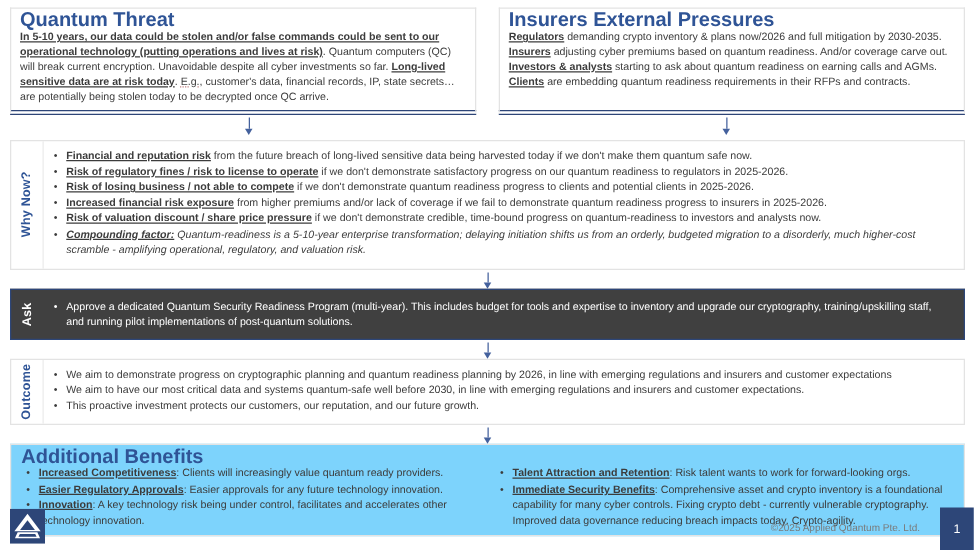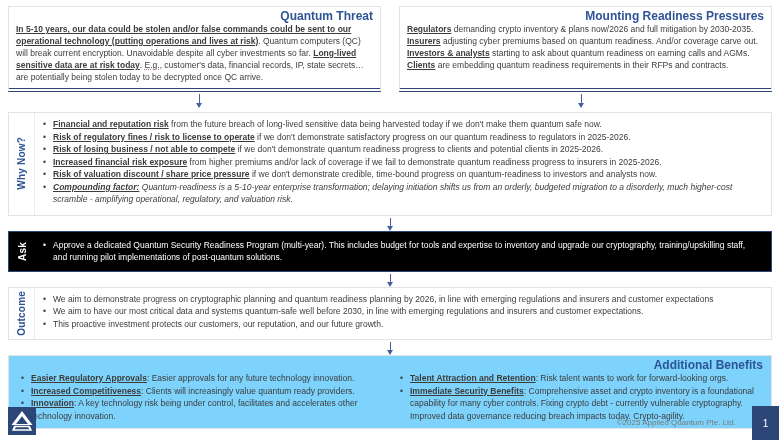--- a/index.html
+++ b/index.html
@@ -14,21 +14,21 @@
   .italic { font-style:italic; }
 
   
   .top-row { display:flex; gap:18px; }
   .top-box {
     flex:1; background:#fff;
     border:1px solid #e3e3e3;
     border-bottom:4px double #2e4577;
     padding:3px 7px 5px;
   }
-  .box-title { text-align:right; color:#2f5496; font-weight:700; font-size:12px; line-height:13px; }
+  .box-title { text-align:left; color:#2f5496; font-weight:700; font-size:16px; line-height:13px; }
   .top-box .body { font-size:8.5px; line-height:12px; }
   .squiggle { text-decoration:underline dotted #c08080; text-underline-offset:1px; }
 
   
   .arrow-row2 { display:flex; height:20px; }
   .arrow-row2 .half { flex:1; display:flex; justify-content:center; }
   .arrow-row { display:flex; justify-content:center; height:15px; }
   .v-arrow { display:flex; flex-direction:column; align-items:center; padding-top:2px; }
   .v-arrow .shaft { width:1px; height:9px; background:#44619d; }
   .v-arrow .head { width:0; height:0; border-left:3.5px solid transparent; border-right:3.5px solid transparent; border-top:5px solid #44619d; }
@@ -39,21 +39,21 @@
   .side-label {
     writing-mode:vertical-rl; transform:rotate(180deg);
     color:#2f5496; font-weight:700; font-size:10px; letter-spacing:.2px; white-space:nowrap;
   }
   .section-content { flex:1; padding:5px 10px 9px 4px; }
 
   ul.bullets { list-style:none; font-size:8.5px; line-height:12.5px; }
   ul.bullets li { position:relative; padding-left:14px; }
   ul.bullets li::before { content:"•"; position:absolute; left:4px; }
 
-  .ask-band { background:#000000; border:1px solid #2d4678; color:#fff; }
+  .ask-band { background:#404040; border:1px solid #2d4678; color:#fff; }
   .ask-band .label-col { border-right:none; }
   .ask-band .side-label { color:#fff; }
   .ask-band .section-content { padding:7px 10px 7px 4px; }
 
   
   .benefits-box { border:1px solid #e3e3e3; background:#7dd3fc; padding:3px 8px 6px; }
   .benefits-cols { display:flex; gap:12px; }
   .benefits-cols ul { flex:1; }
 
   
@@ -74,21 +74,21 @@
   <div class="top-row">
     <div class="top-box">
       <div class="box-title">Quantum Threat</div>
       <div class="body">
         <span class="b">In 5-10 years, our data could be stolen and/or false commands could be sent to our operational technology (putting operations and lives at risk)</span><span>. Quantum computers (QC) will break current encryption. Unavoidable despite all cyber investments so far.</span>
         <span class="b">Long-lived sensitive data are at risk today</span><span>. </span><span class="squiggle">E.g.</span><span>, customer's data, financial records, IP, state secrets… are potentially being stolen today to be decrypted once QC arrive.</span>
       </div>
     </div>
 
     <div class="top-box">
-      <div class="box-title">Mounting Readiness Pressures</div>
+      <div class="box-title">Insurers External Pressures</div>
       <div class="body">
         <div><span class="b">Regulators</span><span> demanding crypto inventory &amp; plans now/2026 and full mitigation by 2030-2035.</span></div>
         <div><span class="b">Insurers</span><span> adjusting cyber premiums based on quantum readiness. And/or coverage carve out.</span></div>
         <div><span class="b">Investors &amp; analysts</span><span> starting to ask about quantum readiness on earning calls and AGMs.</span></div>
         <div><span class="b">Clients</span><span> are embedding quantum readiness requirements in their RFPs and contracts.</span></div>
       </div>
     </div>
   </div>
 
   <div class="arrow-row2">
@@ -164,22 +164,22 @@
     <div class="v-arrow">
         <span class="shaft"></span>
         <span class="head"></span>
       </div>
   </div>
 
   <div class="benefits-box">
     <div class="box-title">Additional Benefits</div>
     <div class="benefits-cols">
       <ul class="bullets">
+        <li><span class="b">Increased Competitiveness</span><span>: Clients will increasingly value quantum ready providers.</span></li>
         <li><span class="b">Easier Regulatory Approvals</span><span>: Easier approvals for any future technology innovation.</span></li>
-        <li><span class="b">Increased Competitiveness</span><span>: Clients will increasingly value quantum ready providers.</span></li>
         <li><span class="b">Innovation</span><span>: A key technology risk being under control, facilitates and accelerates other technology innovation.</span></li>
       </ul>
       <ul class="bullets">
         <li><span class="b">Talent Attraction and Retention</span><span>: Risk talent wants to work for forward-looking orgs.</span></li>
         <li><span class="b">Immediate Security Benefits</span><span>: Comprehensive asset and crypto inventory is a foundational capability for many cyber controls. Fixing crypto debt - currently vulnerable cryptography. Improved data governance reducing breach impacts today. Crypto-agility.</span></li>
       </ul>
     </div>
   </div>
 
   <div class="footer">

